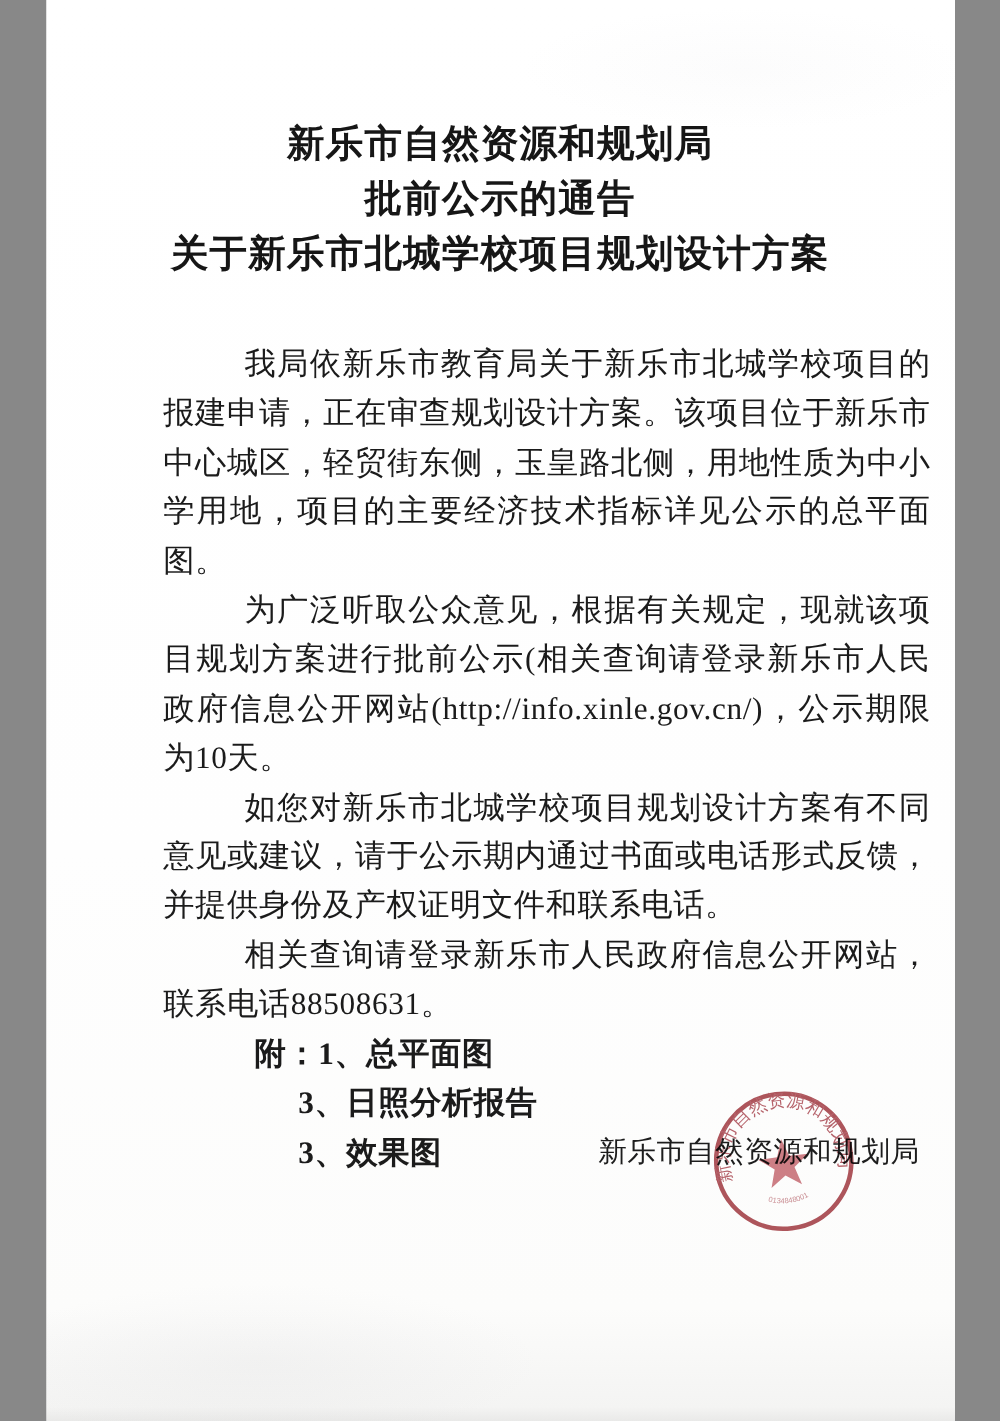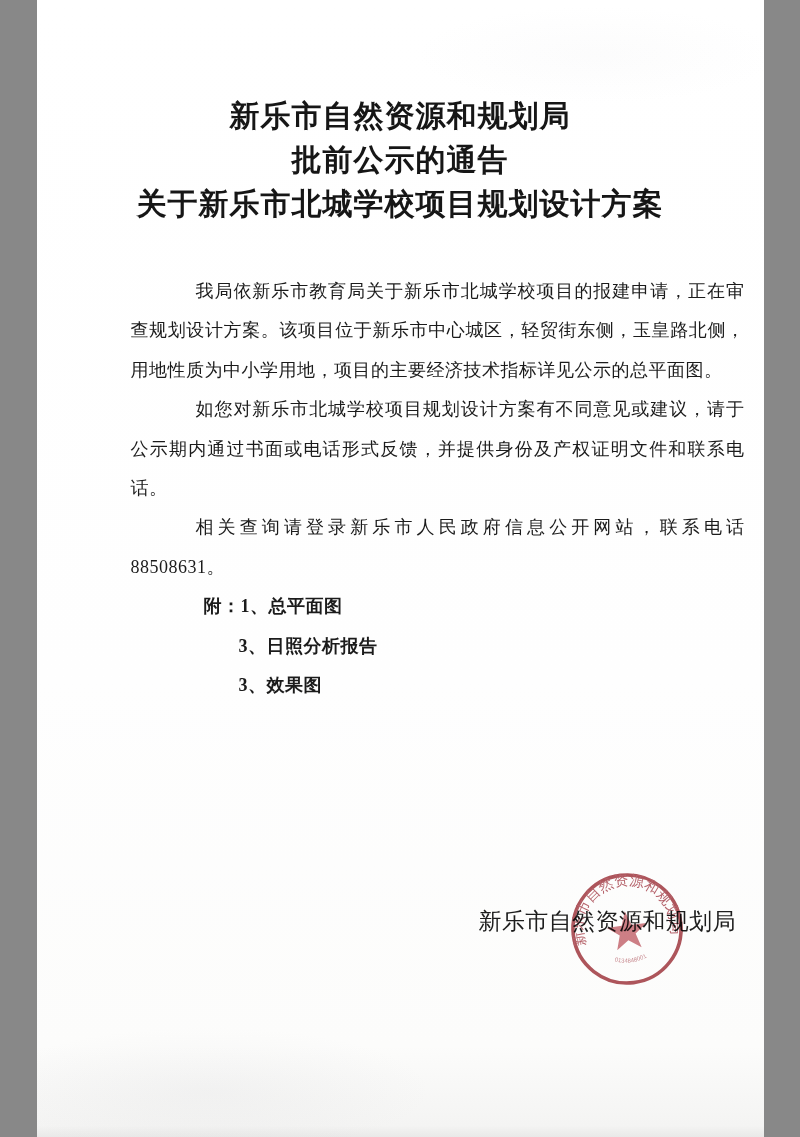--- a/index.html
+++ b/index.html
@@ -19,21 +19,21 @@
     position:absolute; top:94px; left:0; width:100%;
     text-align:center;
     font-family:"Liberation Sans","DejaVu Sans",sans-serif;
     font-weight:700;
     font-size:30px; line-height:44px;
     letter-spacing:1px;
     color:#161616;
   }
   .doc-body {
     position:absolute; top:272px; left:94px; width:614px;
-    font-size:18px; line-height:39.4px;
+    font-size:25px; line-height:39.4px;
     text-align:justify;
     letter-spacing:0.5px;
   }
   .doc-body p { margin:0; text-indent:65px; }
   .attachments { margin-top:0;font-weight:bold; }
   .att-line-first { text-indent:73px; }
   .att-line-rest { margin-left:108px; }
   .signature-agency {
     position:absolute; left:442px; top:906px;
     font-size:23px; letter-spacing:0.4px; color:#1d1d1d;
@@ -57,20 +57,21 @@
 <div class="page">
 
   <header class="doc-title">
     <div>新乐市自然资源和规划局</div>
     <div>批前公示的通告</div>
     <div>关于新乐市北城学校项目规划设计方案</div>
   </header>
 
   <main class="doc-body">
     <p>我局依新乐市教育局关于新乐市北城学校项目的报建申请，正在审查规划设计方案。该项目位于新乐市中心城区，轻贸街东侧，玉皇路北侧，用地性质为中小学用地，项目的主要经济技术指标详见公示的总平面图。</p>
+    <p>为广泛听取公众意见，根据有关规定，现就该项目规划方案进行批前公示(相关查询请登录新乐市人民政府信息公开网站(http://info.xinle.gov.cn/)，公示期限为10天。</p>
     <p>如您对新乐市北城学校项目规划设计方案有不同意见或建议，请于公示期内通过书面或电话形式反馈，并提供身份及产权证明文件和联系电话。</p>
     <p>相关查询请登录新乐市人民政府信息公开网站，联系电话88508631。</p>
 
     <div class="attachments">
       <div class="att-line-first"><span>附：</span><span>1、总平面图</span></div>
       <div class="att-line-rest">3、日照分析报告</div>
       <div class="att-line-rest">3、效果图</div>
     </div>
   </main>
 

